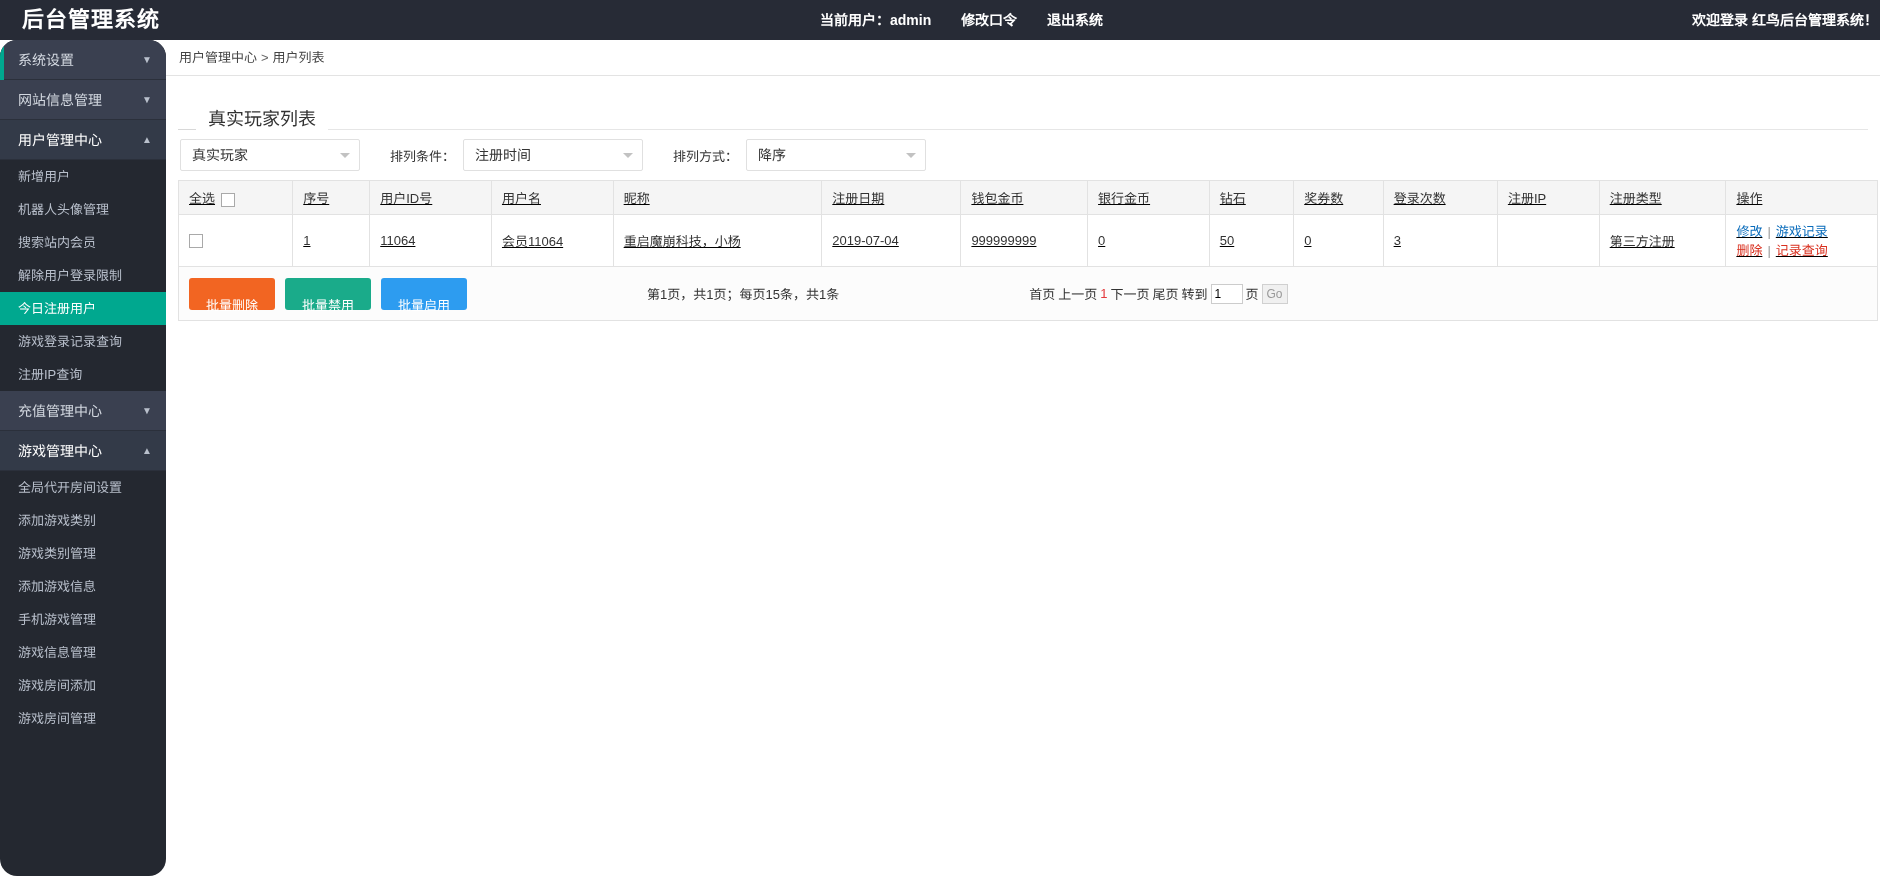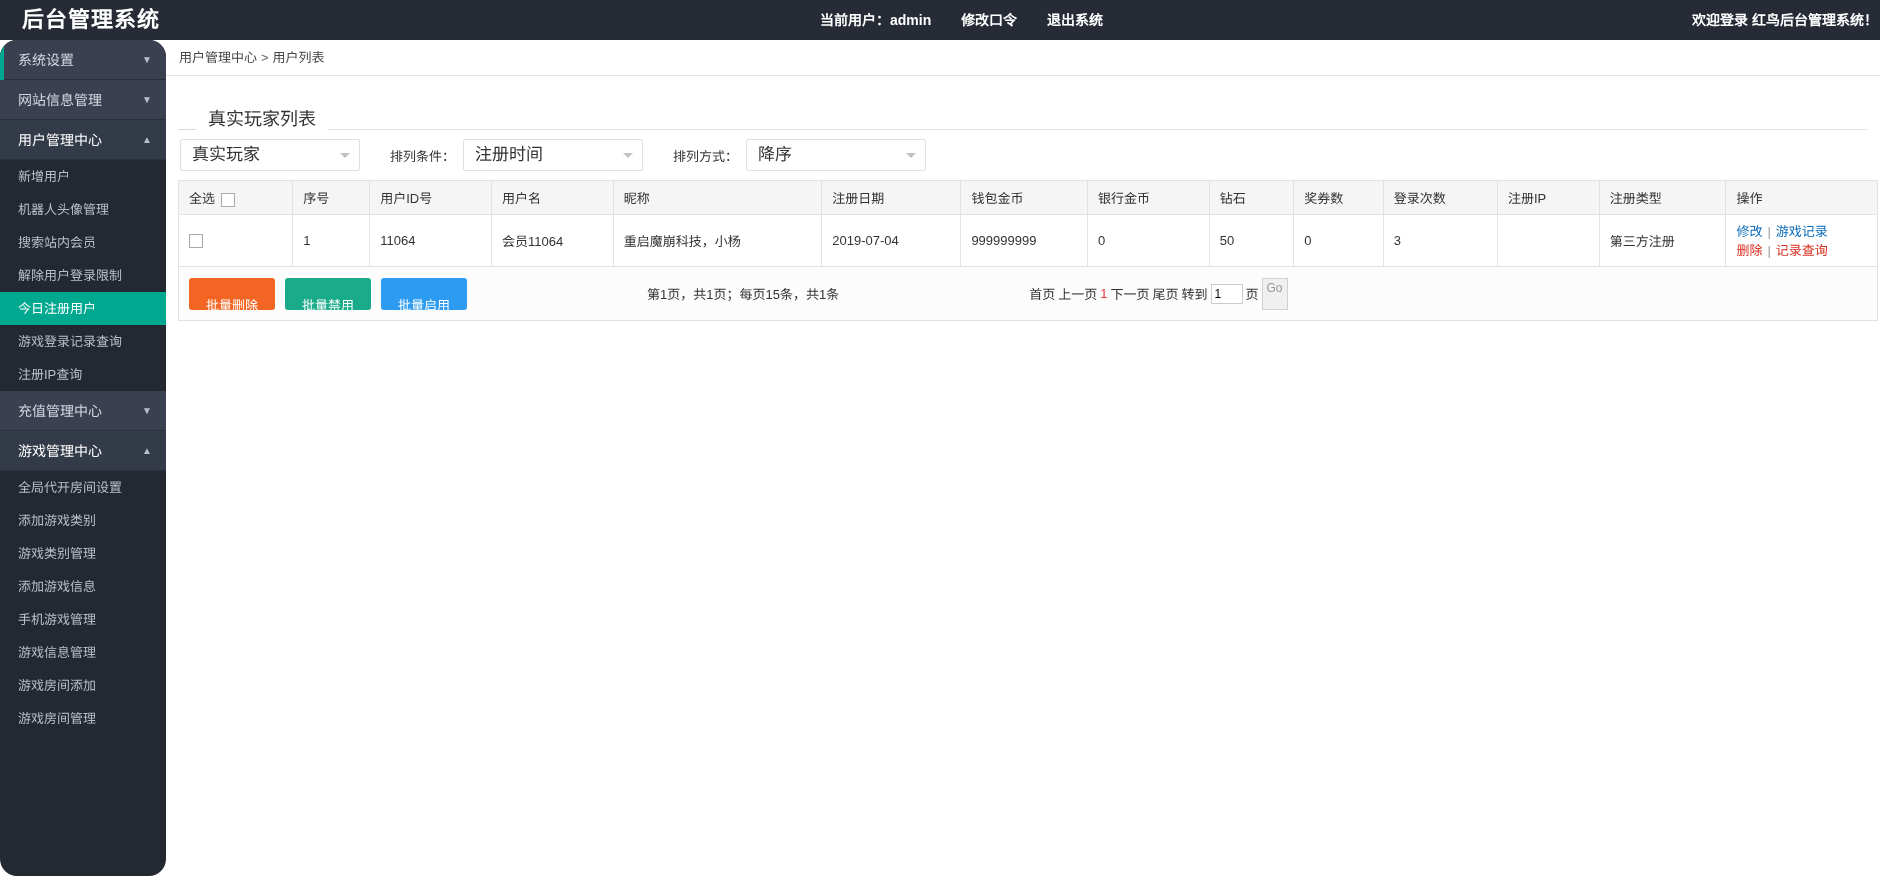--- a/index.html
+++ b/index.html
@@ -131,21 +131,21 @@
     display: flex; align-items: center;
     height: 50px;
     padding-left: 2px;
   }
   .sel {
     position: relative;
     height: 32px;
     border: 1px solid #e0e0e0;
     background: #ffffff;
     border-radius: 2px;
-    font-size: 17px; color: #333;
+    font-size: 14px; color: #333;
     line-height: 30px;
     padding: 0 28px 0 11px;
     white-space: nowrap;
   }
   .sel .arrow {
     position: absolute; right: 9px; top: 13px;
     width: 0; height: 0;
     border-left: 5px solid transparent;
     border-right: 5px solid transparent;
     border-top: 5px solid #c2c2c2;
@@ -158,20 +158,21 @@
     margin: 0 8px 0 30px;
     white-space: nowrap;
   }
 
   
   table.grid {
     border-collapse: collapse;
     width: 1700px;
     table-layout: fixed;
     font-size: 13px;
+    text-decoration: underline;
   }
   table.grid th {
     background: #f5f5f5;
     color: #333;
     font-weight: normal;
     text-align: left;
     height: 34px;
     padding: 0 10px;
     border: 1px solid #e2e2e2;
     white-space: nowrap;
@@ -239,21 +240,21 @@
     border: 1px solid #ccc;
     font-size: 12px;
     padding: 0 3px;
     vertical-align: middle;
   }
   .pager .go {
     border: 1px solid #d0d0d0;
     background: #f0f0f0;
     color: #999;
     font-size: 12px;
-    height: 32px; line-height: 18px;
+    height: 20px; line-height: 18px;
     padding: 0 4px;
     cursor: pointer;
   }
 </style>
 </head>
 <body>
 
 <div class="topbar">
   <div class="topbar-logo">后台管理系统</div>
   <div class="topbar-center">

